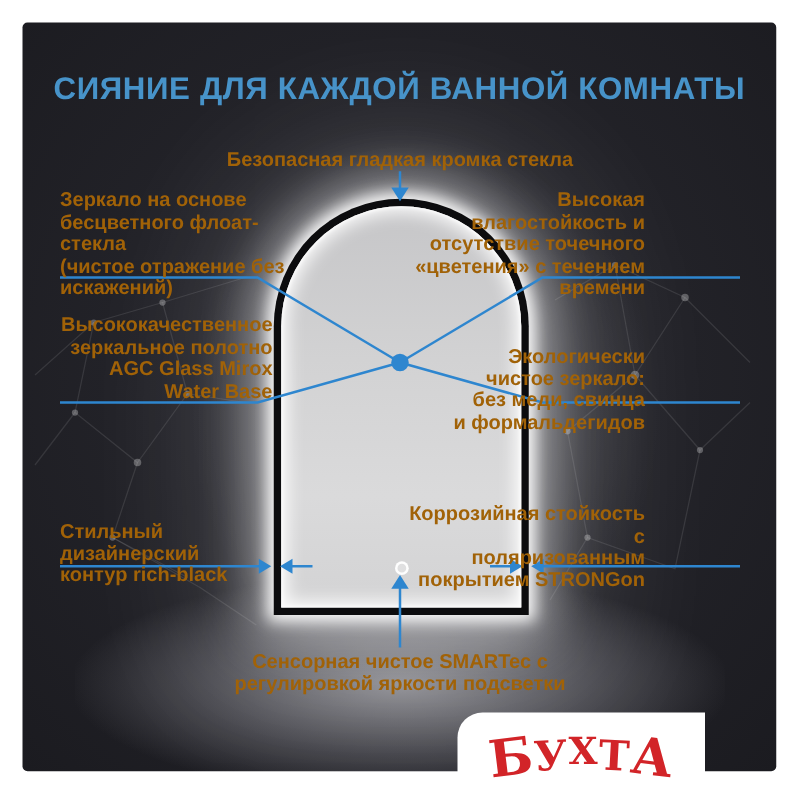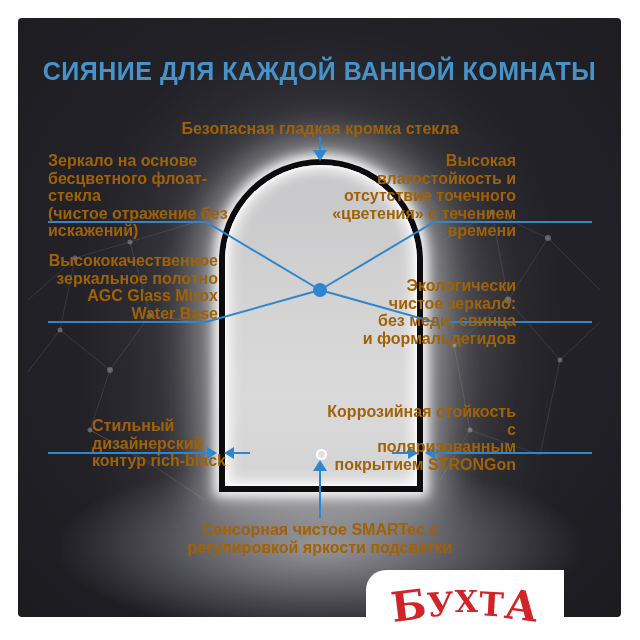--- a/index.html
+++ b/index.html
@@ -34,21 +34,21 @@
 
   .callout{
     position:absolute;color:#a16207;font-size:16px;font-weight:bold;line-height:17.5px;
     white-space:pre-line;
   }
   .c-top{left:120px;top:120px;width:400px;text-align:center;}
   .c-left-top{left:48px;top:152px;width:185px;text-align:left;}
   .c-right-top{right:48px;top:152px;width:185px;text-align:right;}
   .c-left-mid{left:48px;top:252px;width:170px;text-align:right;}
   .c-right-mid{right:48px;top:253px;width:170px;text-align:right;margin-top:24px;}
-  .c-left-bot{left:48px;top:417px;width:185px;text-align:left;margin-left:44px;}
+  .c-left-bot{left:48px;top:417px;width:185px;text-align:left;}
   .c-right-bot{right:48px;top:403px;width:190px;text-align:right;}
   .c-bottom{left:120px;top:521px;width:400px;text-align:center;}
 
   
   .mirror{
     position:absolute;left:219px;top:159px;width:204px;height:333px;
     background:#0c0c0e;border-radius:102px 102px 0 0;
     box-shadow:0 0 12px 5px rgba(255,255,255,.95),
                0 0 42px 16px rgba(255,255,255,.50),
                0 0 110px 48px rgba(255,255,255,.16);

